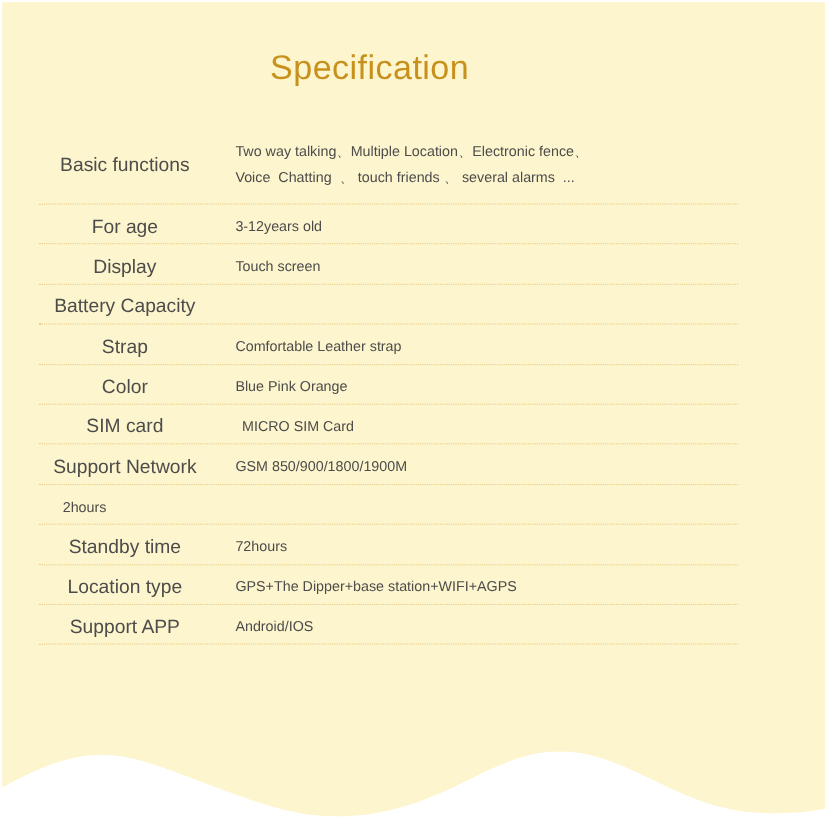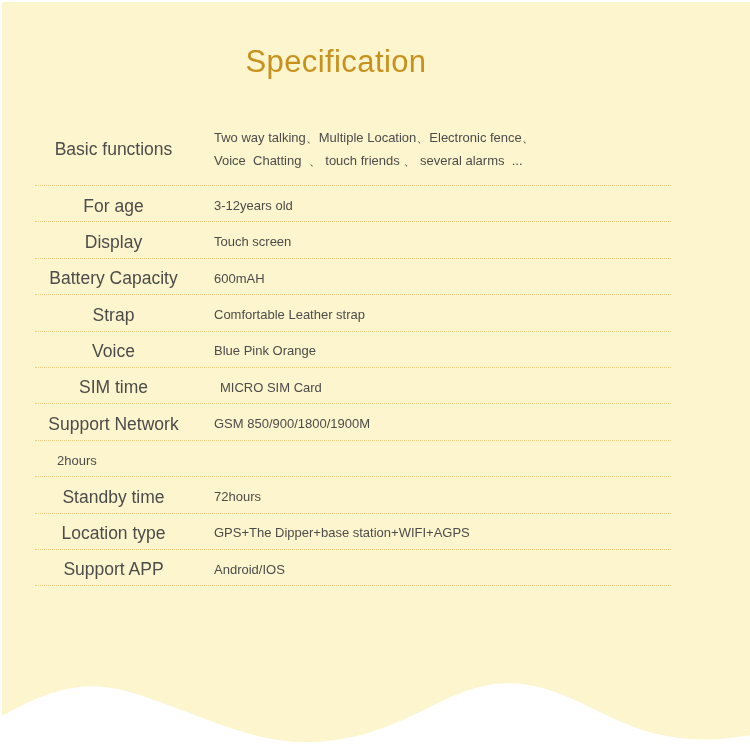--- a/index.html
+++ b/index.html
@@ -120,32 +120,31 @@
       <div class="spec-row normal">
         <div class="spec-label">For age</div>
         <div class="spec-value">3-12years old</div>
       </div>
       <div class="spec-row normal">
         <div class="spec-label">Display</div>
         <div class="spec-value">Touch screen</div>
       </div>
       <div class="spec-row normal">
         <div class="spec-label">Battery Capacity</div>
-        <div class="spec-value">600mAH</div>
       </div>
       <div class="spec-row normal">
         <div class="spec-label">Strap</div>
         <div class="spec-value">Comfortable Leather strap</div>
       </div>
       <div class="spec-row normal">
-        <div class="spec-label">Voice</div>
+        <div class="spec-label">Color</div>
         <div class="spec-value">Blue Pink Orange</div>
       </div>
       <div class="spec-row normal">
-        <div class="spec-label">SIM time</div>
+        <div class="spec-label">SIM card</div>
         <div class="spec-value indent">MICRO SIM Card</div>
       </div>
       <div class="spec-row normal">
         <div class="spec-label">Support Network</div>
         <div class="spec-value">GSM 850/900/1800/1900M</div>
       </div>
       <div class="spec-row normal">
         <div class="spec-value">2hours</div>
       </div>
       <div class="spec-row normal">

